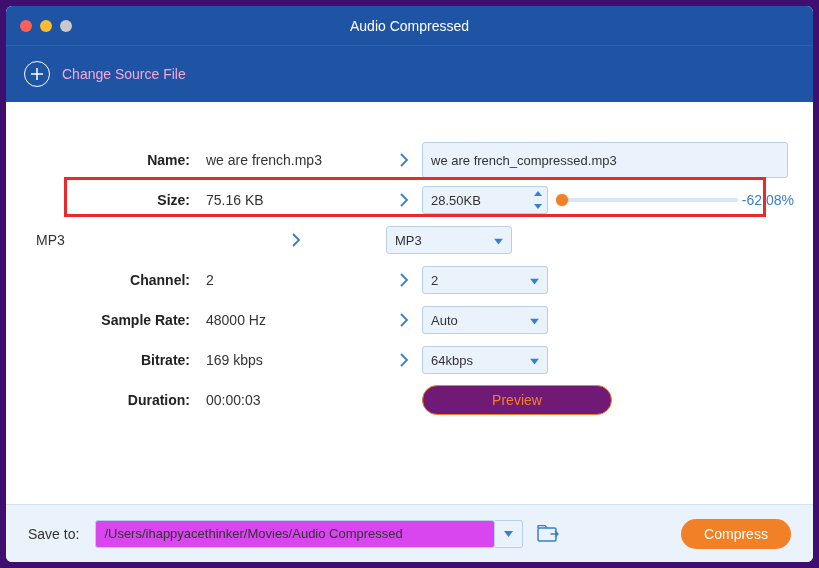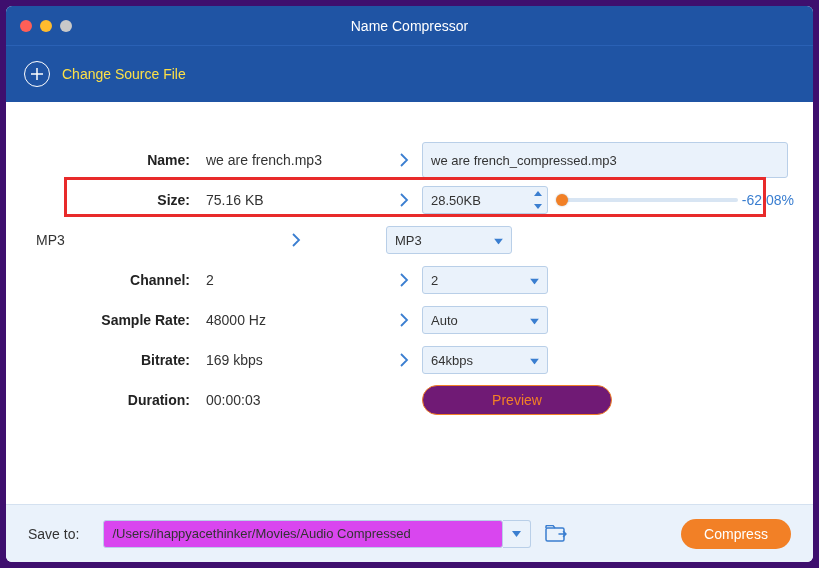--- a/index.html
+++ b/index.html
@@ -29,21 +29,21 @@
   .dot.green { background: #c9c9c9; }
   .title {
     position: absolute; left: 0; right: 0; text-align: center;
     color: #fff; font-size: 14px; font-weight: 500;
   }
   .subbar {
     height: 56px;
     background: #1f54a4;
     display: flex; align-items: center;
     padding-left: 18px;
-    color: #fde047; font-size: 14px;
+    color: #f9a8d4; font-size: 14px;
   }
   .plus-circle {
     width: 26px; height: 26px; border: 1.5px solid #fff; border-radius: 50%;
     display: flex; align-items: center; justify-content: center;
     margin-right: 12px;
   }
   .plus-circle svg { stroke: #fff; }
   .content {
     flex: 1; background: #fff;
     padding: 38px 30px 10px 30px;
@@ -96,21 +96,21 @@
     display:flex; align-items:center; justify-content:center;
   }
   .highlight-box {
     position:absolute; border:3px solid #e82a2a; pointer-events:none;
   }
   .footer {
     height:58px; background:#eaf2fb; border-top:1px solid #d4e1f0;
     display:flex; align-items:center; padding:0 22px;
     font-size:14px; color:#333;
   }
-  .footer .lbl { margin-right:24px; font-weight:500; }
+  .footer .lbl { margin-right:16px; font-weight:500; }
   .path-box {
     flex:0 0 400px; height:28px; border:1px solid #b9cfe8; background:#d946ef;
     border-radius:3px; display:flex; align-items:center; padding:0 8px;
     font-size:13px; color:#333;
   }
   .path-dd {
     width:28px; height:28px; border:1px solid #b9cfe8; background:#eaf2fb;
     border-left:none; border-radius:0 3px 3px 0;
     display:flex; align-items:center; justify-content:center;
   }
@@ -129,21 +129,21 @@
 <body>
 
 <div class="window">
 
   <div class="titlebar">
     <div class="traffic">
       <div class="dot red"></div>
       <div class="dot yellow"></div>
       <div class="dot green"></div>
     </div>
-    <div class="title">Name Compressor</div>
+    <div class="title">Audio Compressed</div>
   </div>
 
   <div class="subbar">
     <div class="plus-circle">
       <svg width="14" height="14" viewBox="0 0 14 14" fill="none" stroke-width="1.5">
           <line x1="7" y1="1" x2="7" y2="13"></line>
           <line x1="1" y1="7" x2="13" y2="7"></line>
         </svg>
     </div>
     <span>Change Source File</span>

